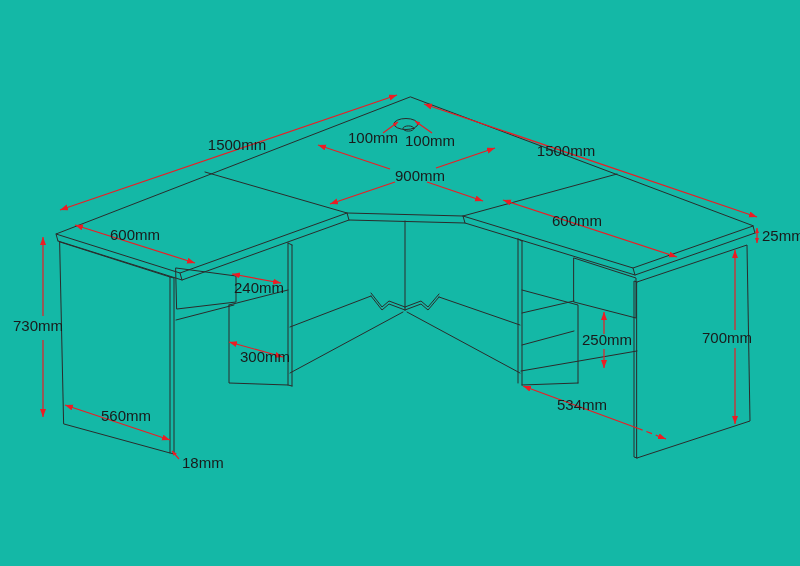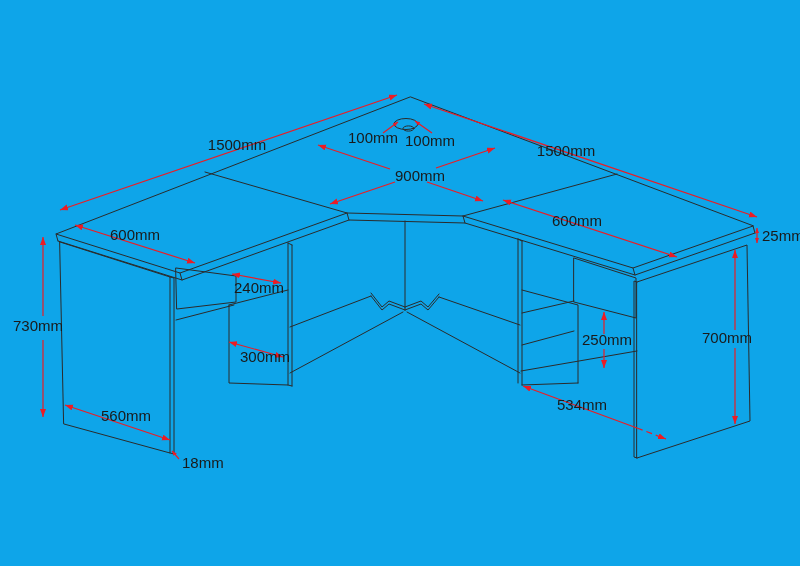--- a/index.html
+++ b/index.html
@@ -1,16 +1,16 @@
 <!DOCTYPE html>
 <html><head>
 <meta charset="utf-8">
 <style>
   html,body{margin:0;padding:0;background:#ffffff;}
-  .stage{position:relative;width:800px;height:566px;background:#0ea5e9;overflow:hidden;
+  .stage{position:relative;width:800px;height:566px;background:#14b8a6;overflow:hidden;
          font-family:"Liberation Sans","DejaVu Sans",sans-serif;}
   svg{display:block;}
   text{font-family:"Liberation Sans","DejaVu Sans",sans-serif;font-size:15px;fill:#1a1a1a;}
   .dim-label{font-size:15px;}
 </style>
 </head>
 <body>
 
 <div class="stage">
 <svg width="800" height="566" viewBox="0 0 800 566">

